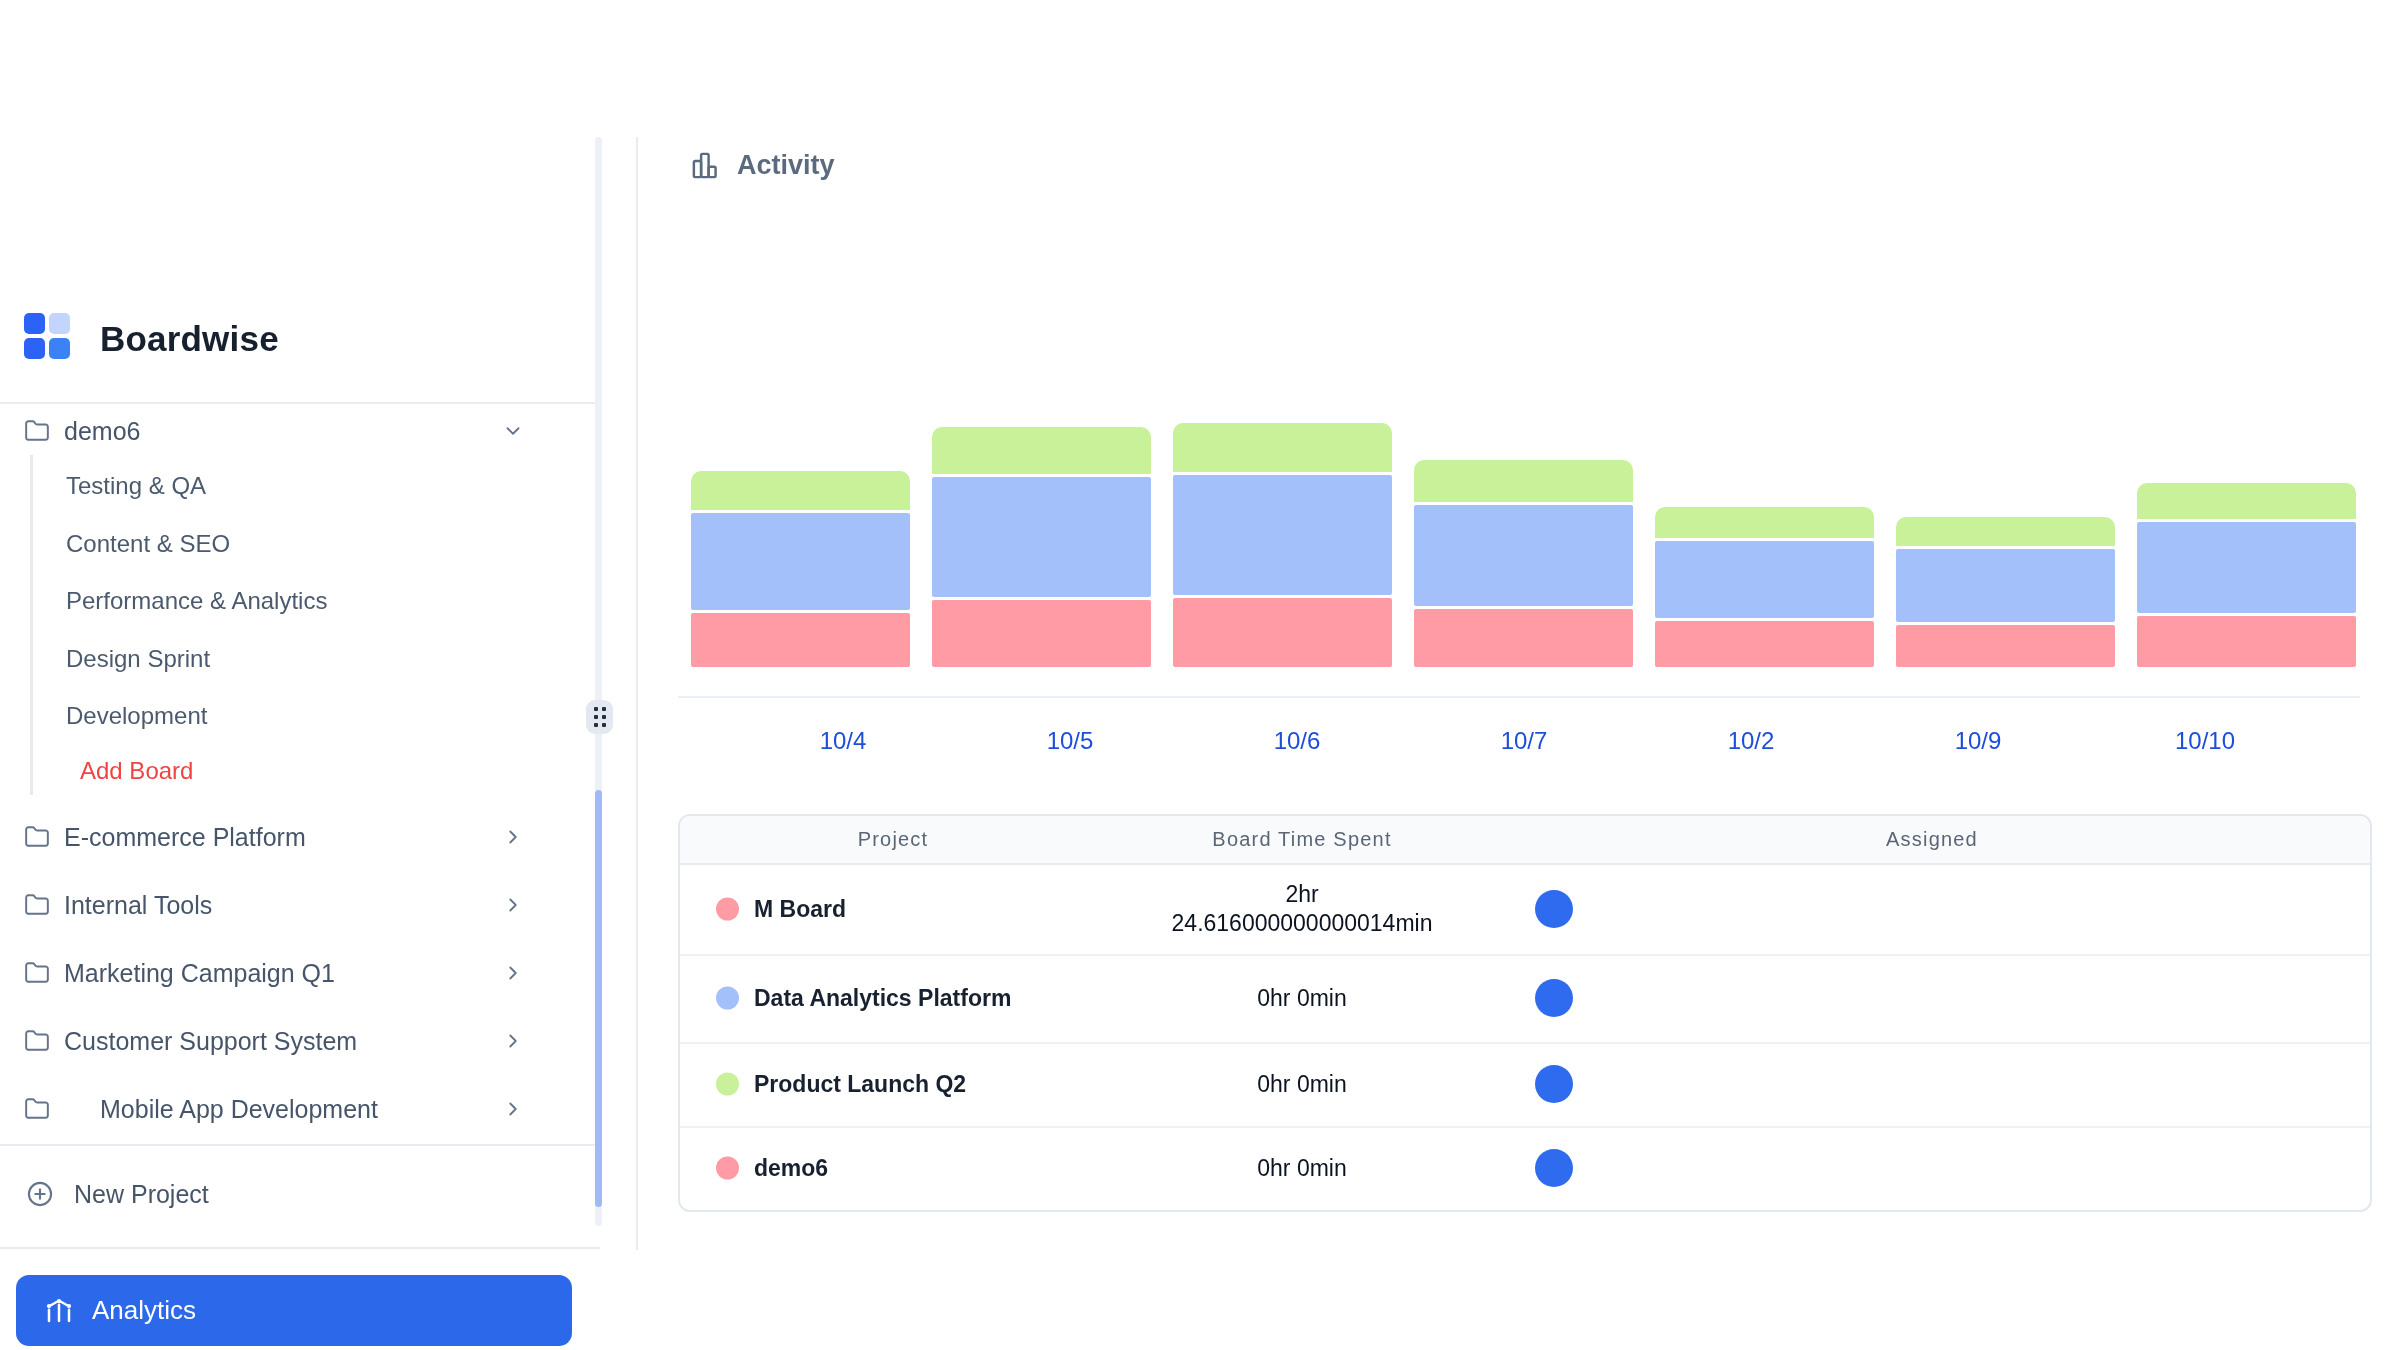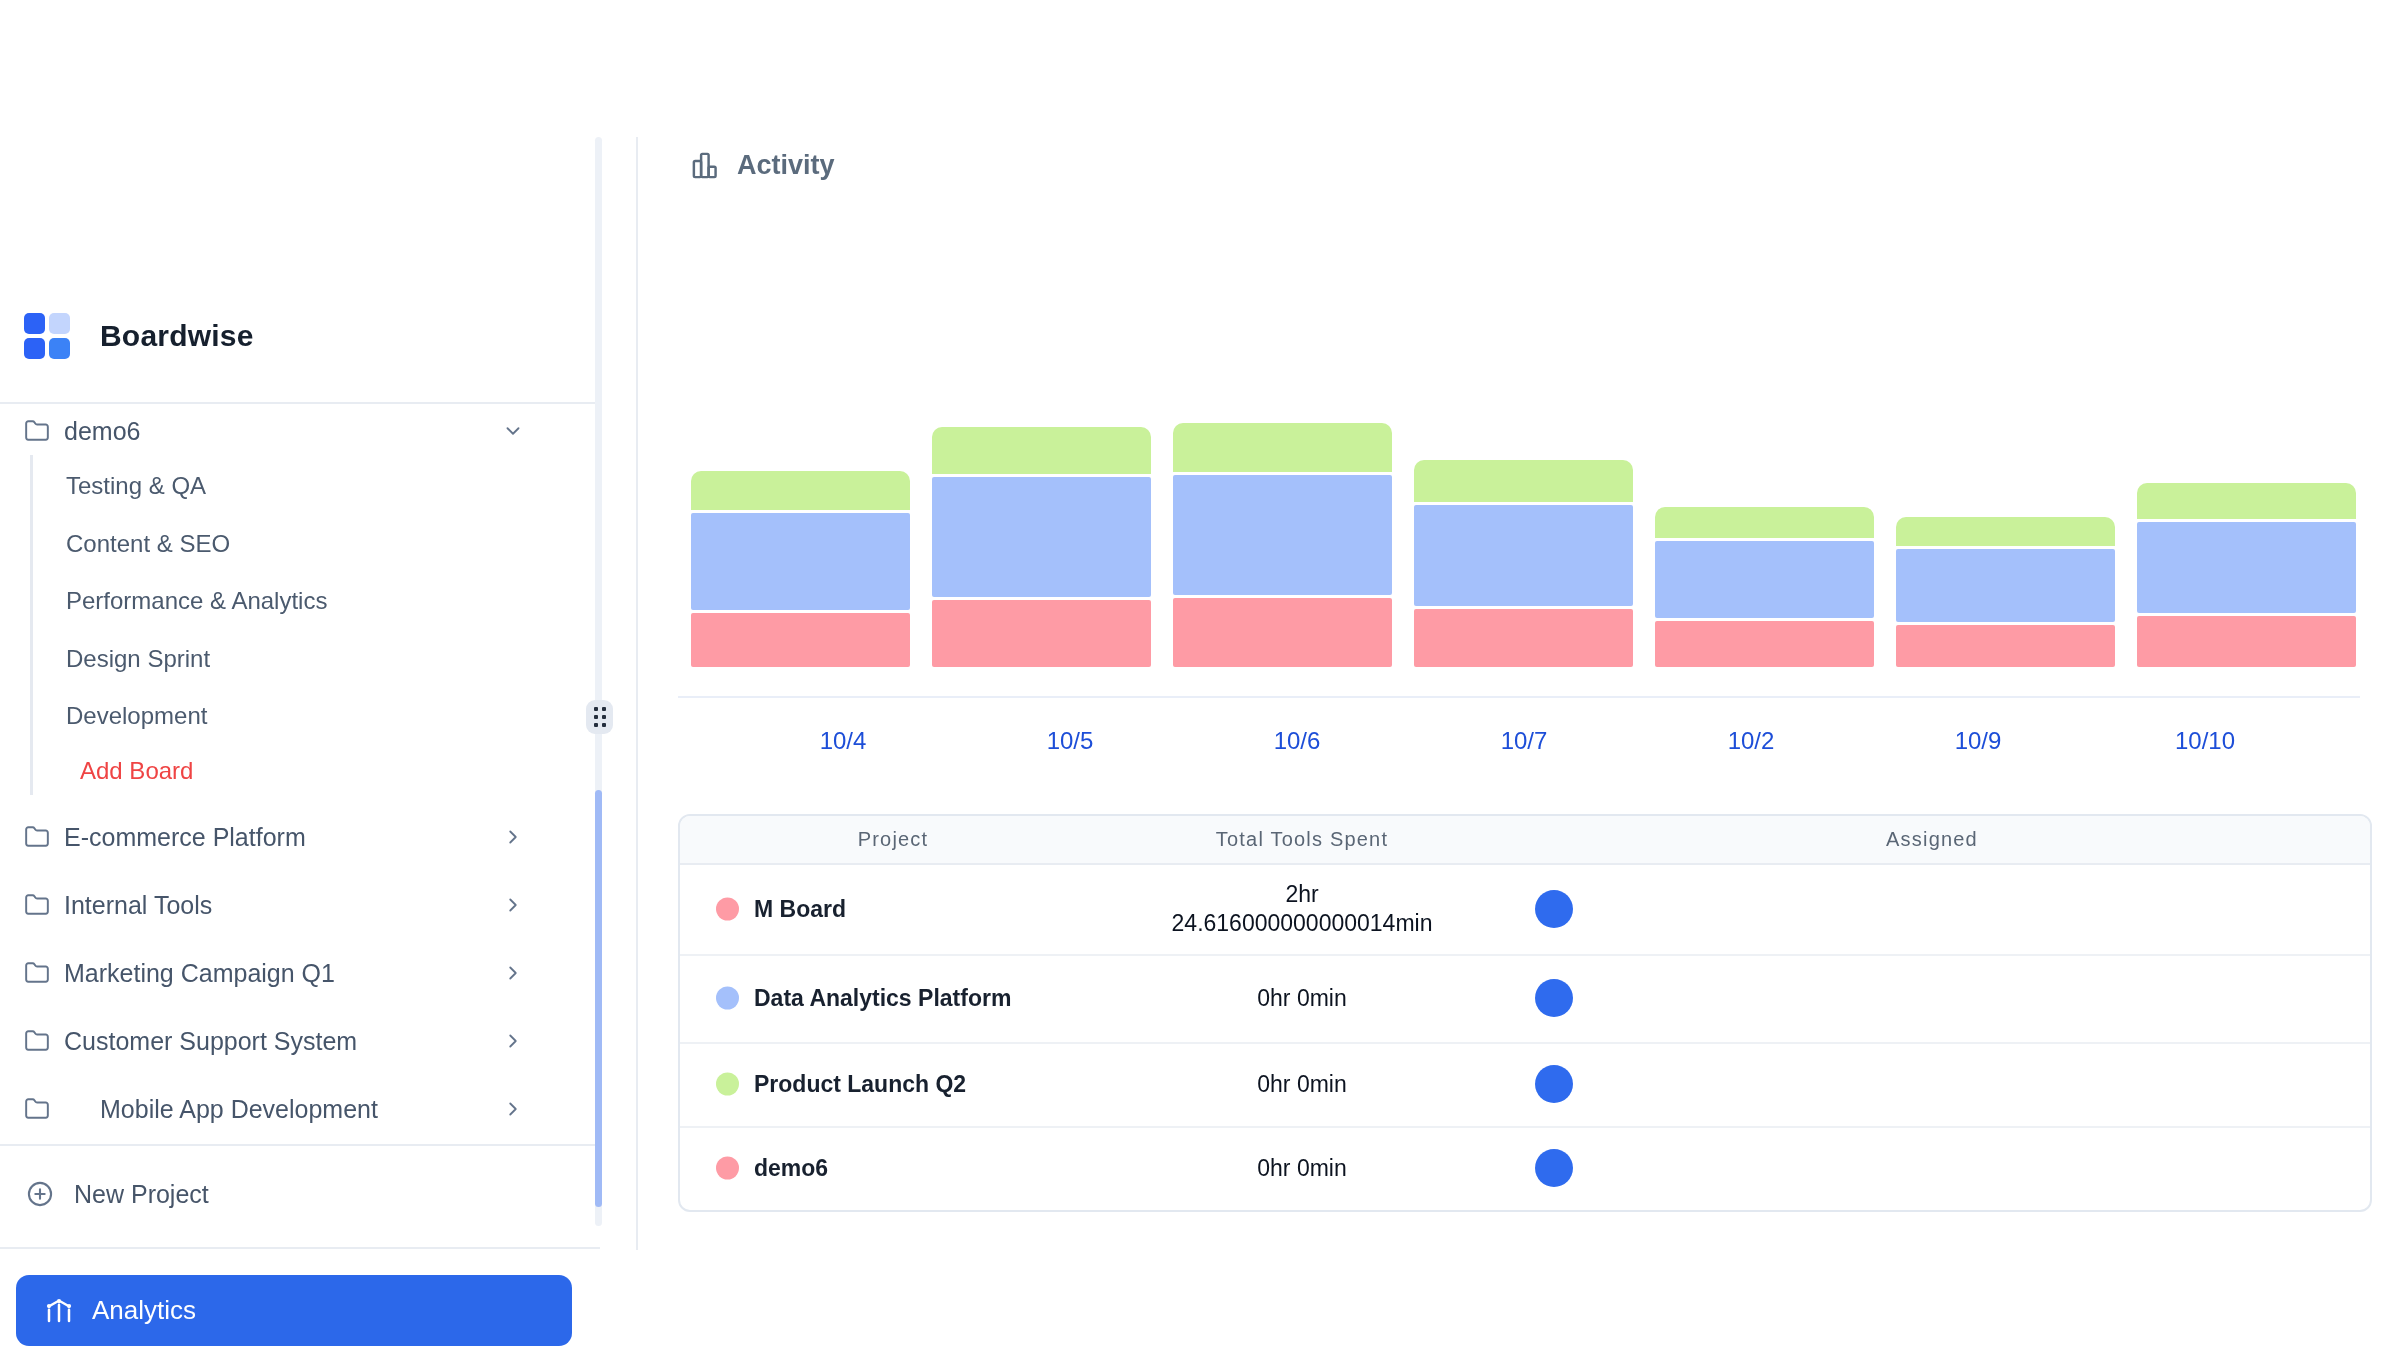--- a/index.html
+++ b/index.html
@@ -5,21 +5,21 @@
   html,body{margin:0;padding:0;background:#ffffff;}
   body{width:2400px;height:1350px;position:relative;overflow:hidden;
        font-family:"Liberation Sans","DejaVu Sans",sans-serif;color:#1f2937;}
   .abs{position:absolute;}
 
   
   #sidebar{left:0;top:137px;width:600px;height:1089px;}
   #logo{left:24px;top:176px;width:46px;height:46px;display:grid;
         grid-template-columns:21px 21px;grid-template-rows:21px 21px;gap:4px;}
   #logo span{border-radius:5px;display:block;}
-  #brand{left:100px;top:182px;font-size:30px;font-weight:700;color:#16202e;letter-spacing:.2px;}
+  #brand{left:100px;top:182px;font-size:35px;font-weight:700;color:#16202e;letter-spacing:.2px;}
   .hdiv{height:2px;background:#e8ecf2;left:0;width:600px;}
   .srow{left:0;width:560px;height:52px;display:flex;align-items:center;cursor:pointer;}
   .srow .ficon{margin-left:24px;width:26px;height:26px;flex:0 0 26px;}
   .srow .lbl{margin-left:14px;font-size:25px;color:#46556a;}
   .srow .chev{position:absolute;right:36px;width:22px;height:22px;}
   .guide{left:30px;width:3px;background:#e5e9f0;}
   .subitem{left:66px;width:430px;height:44px;display:flex;align-items:center;
            font-size:24px;color:#4b5a6e;cursor:pointer;}
   #add-board{left:80px;width:200px;height:44px;display:flex;align-items:center;
              font-size:24px;color:#ef4444;cursor:pointer;}
@@ -247,21 +247,21 @@
     <div class="xlab" style="left: 1237px;">10/6</div>
     <div class="xlab" style="left: 1464px;">10/7</div>
     <div class="xlab" style="left: 1691px;">10/2</div>
     <div class="xlab" style="left: 1918px;">10/9</div>
     <div class="xlab" style="left: 2145px;">10/10</div>
   </div>
 
 <div class="abs" id="ptable">
   <div id="thead">
       <div class="th" style="left: 213px;">Project</div>
-      <div class="th" style="left: 622px;">Total Tools Spent</div>
+      <div class="th" style="left: 622px;">Board Time Spent</div>
       <div class="th" style="left: 1252px;">Assigned</div>
     </div>
   <div id="tbody-mount">
       <div class="trow" style="top: 47px; height: 91px;">
         <span class="pdot" style="background: rgb(254, 155, 165);"></span>
         <span class="pname">M Board</span>
         <div class="ptime">2hr<br>24.616000000000014min</div>
         <span class="pavatar" style="background: rgb(47, 107, 238);"></span>
       </div>
       <div class="trow" style="top: 138px; height: 88px;">

